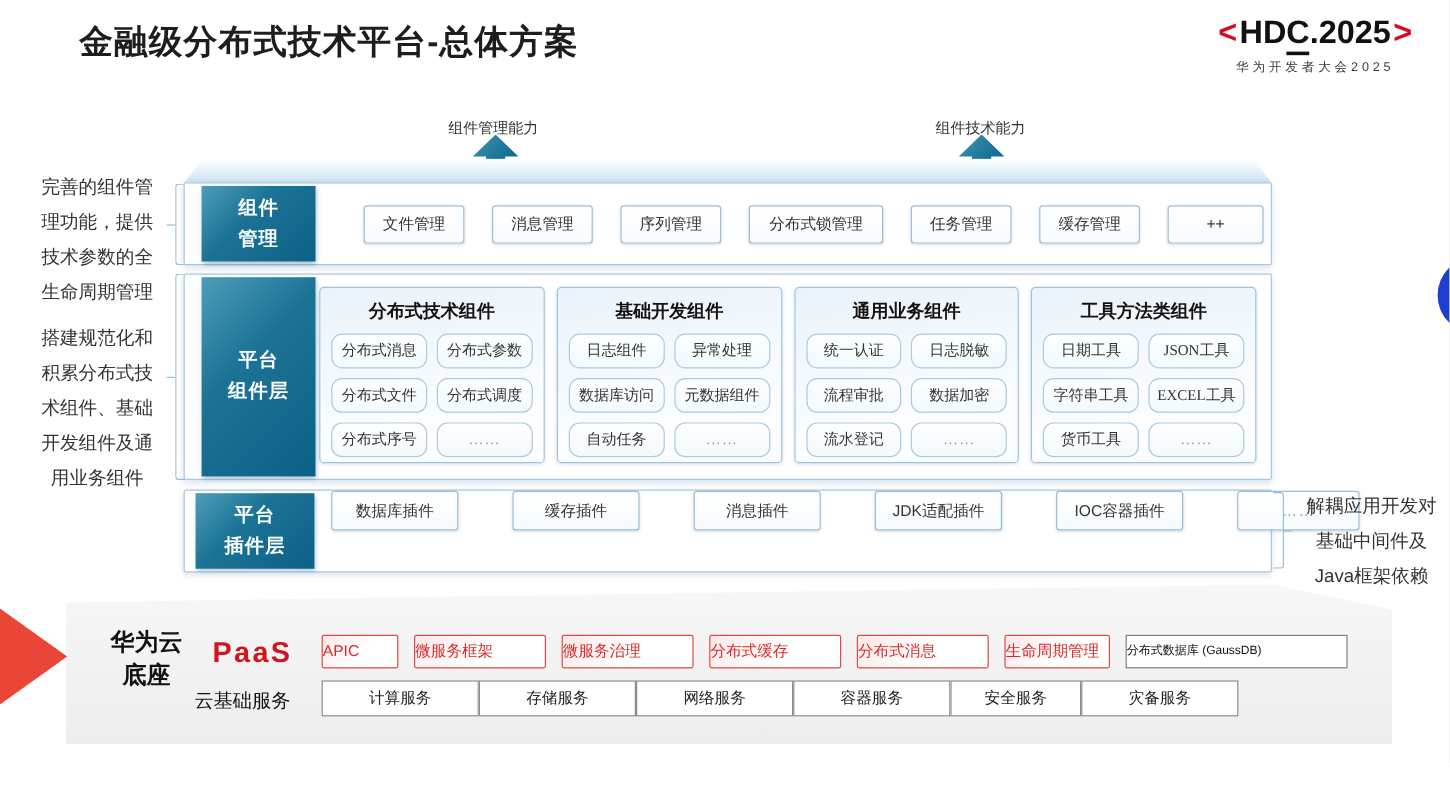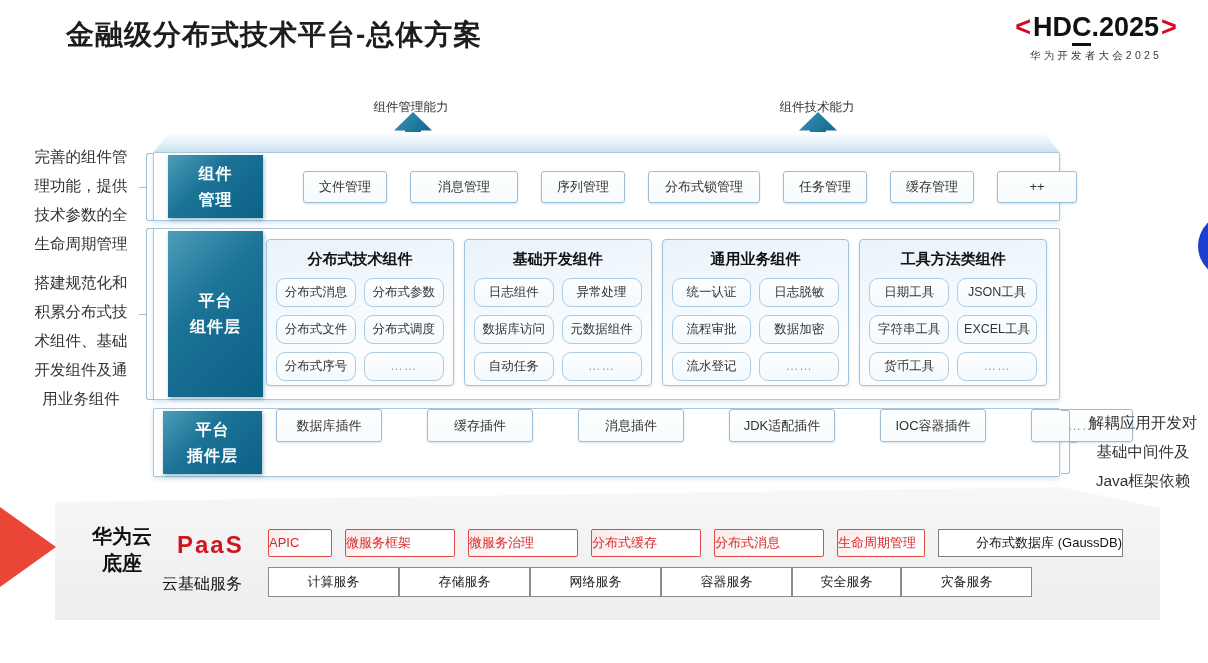--- a/index.html
+++ b/index.html
@@ -51,21 +51,21 @@
     border:1px solid #9dbdd6; border-radius:3px;
     box-shadow:0 1px 2px rgba(120,160,200,.3); }
   .row1-items { position:absolute; left:149px; top:18px; display:flex; gap:23px; }
   .row3-items { position:absolute; left:122px; top:0; display:flex; gap:45px;align-items:flex-end; }
   .row3-items .small-box { height:33px; line-height:31px; }
 
   .groups { position:absolute; left:112px; top:10px; right:12px; bottom:13px;
     display:flex; gap:10px; }
   .group { flex:1; border:1px solid #9fc3de; border-radius:4px;
     background:linear-gradient(170deg,#e9f3fa 0%,#fbfdff 70%);
-    padding:6px 9px 1px 9px; box-shadow:0 1px 3px rgba(120,160,200,.25); }
+    padding:6px 9px 1px 9px; box-shadow:0 1px 3px rgba(120,160,200,.25);font-family:Liberation Serif, serif; }
   .group-title { text-align:center; font-size:15px; font-weight:700; color:#111;
     margin:4px 0 9px 0; }
   .pill-grid { display:grid; grid-template-columns:1fr 1fr; gap:8px; }
   .pill { height:29px; line-height:27px; text-align:center; font-size:12.5px;
     color:#333; border:1px solid #abcbe3; border-radius:9px;
     background:linear-gradient(180deg,#fdfeff,#f3f9fd); }
   .muted { color:#9a9a9a; letter-spacing:1px; }
 
   
   .bkt { position:absolute; width:9px; }
@@ -87,21 +87,21 @@
   .hw-label { position:absolute; left:18px; top:36px; width:98px; text-align:center;
     font-size:20px; font-weight:800; color:#111; line-height:27px; }
   .paas-label { position:absolute; left:122px; top:44px; font-size:24px;
     font-weight:800; color:#cf161f; letter-spacing:2px; }
   .cloud-label { position:absolute; left:107px; top:87px; font-size:16px; color:#111; }
   .paas-row { position:absolute; left:213px; top:42px; display:flex; gap:13px; }
   .cloud-row { position:absolute; left:213px; top:80px; display:flex; }
   .red-box { height:28px; line-height:26px; text-align:left; font-size:13px;
     color:#d62c2c; border:1px solid #e04a45; border-radius:2px;
     background:linear-gradient(135deg,#fbe7e7 0%,#ffffff 55%); }
-  .db-box { height:28px; line-height:26px; text-align:right; font-size:13px;
+  .db-box { height:28px; line-height:26px; text-align:left; font-size:10px;
     color:#111; border:1px solid #7f7f7f; background:#fff; }
   .gray-box { height:30px; line-height:28px; text-align:center; font-size:13px;
     color:#222; border:1.5px solid #8c8c8c; background:#fff; }
 
   
   .red-triangle { position:absolute; left:0; top:507px; width:56px; height:80px;
     background:#e94638; clip-path:polygon(0 0,100% 50%,0 100%); }
   .blue-circle { position:absolute; left:1198px; top:214px; width:64px; height:64px;
     border-radius:50%; background:#1c3fd0; }
 </style>
@@ -140,21 +140,21 @@
 开发组件及通
 用业务组件</div>
   <div class="bkt bkt-l" style="left:146px; top:153px; height:68px;"></div>
   <div class="bkt bkt-l" style="left:146px; top:228px; height:172px;"></div>
 
   <div class="layer-row" style="top:152px; height:69px;">
     <div class="teal-label pre">组件
 管理</div>
     <div class="row1-items">
       <div class="small-box" style="width:84px;">文件管理</div>
-      <div class="small-box" style="width:108px;">消息管理</div>
+      <div class="small-box" style="width:84px;">消息管理</div>
       <div class="small-box" style="width:84px;">序列管理</div>
       <div class="small-box" style="width:112px;">分布式锁管理</div>
       <div class="small-box" style="width:84px;">任务管理</div>
       <div class="small-box" style="width:84px;">缓存管理</div>
       <div class="small-box" style="width:80px;">++</div>
     </div>
   </div>
 
   <div class="layer-row" style="top:228px; height:172px;">
     <div class="teal-label pre">平台

